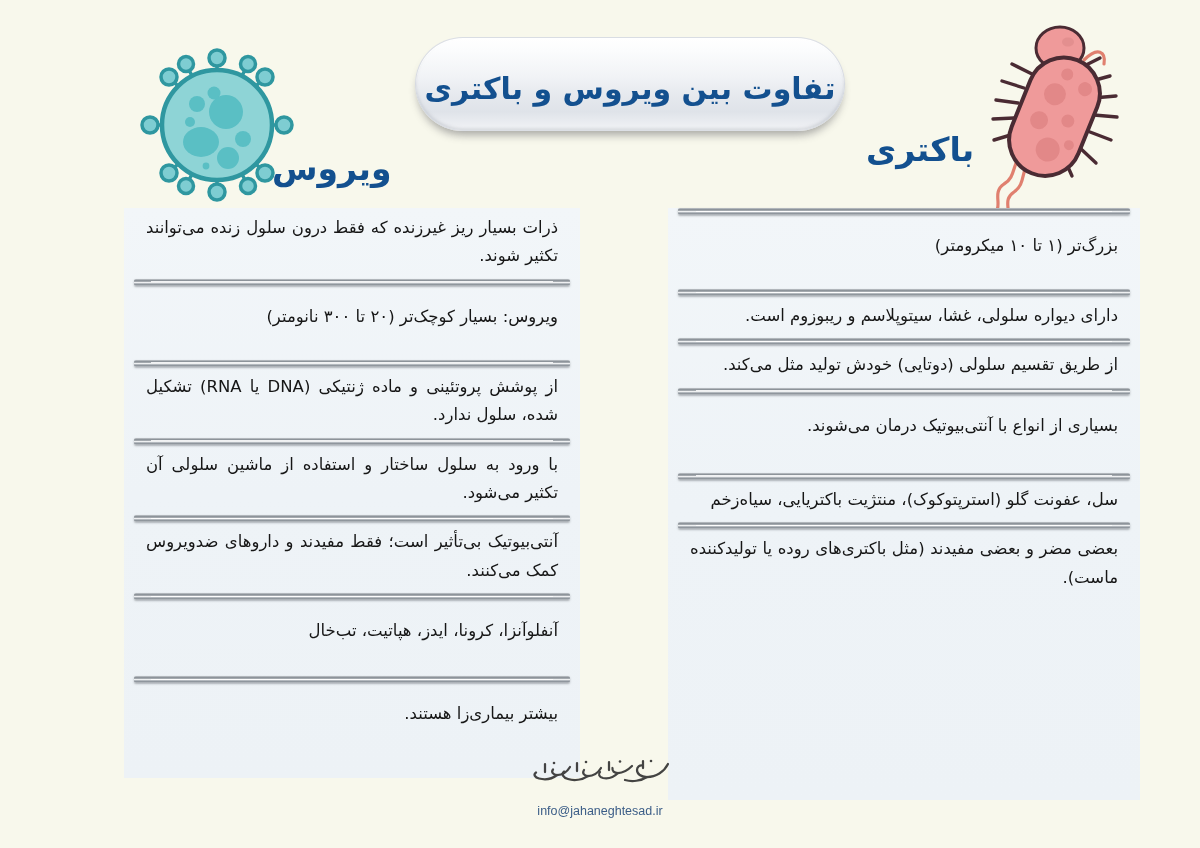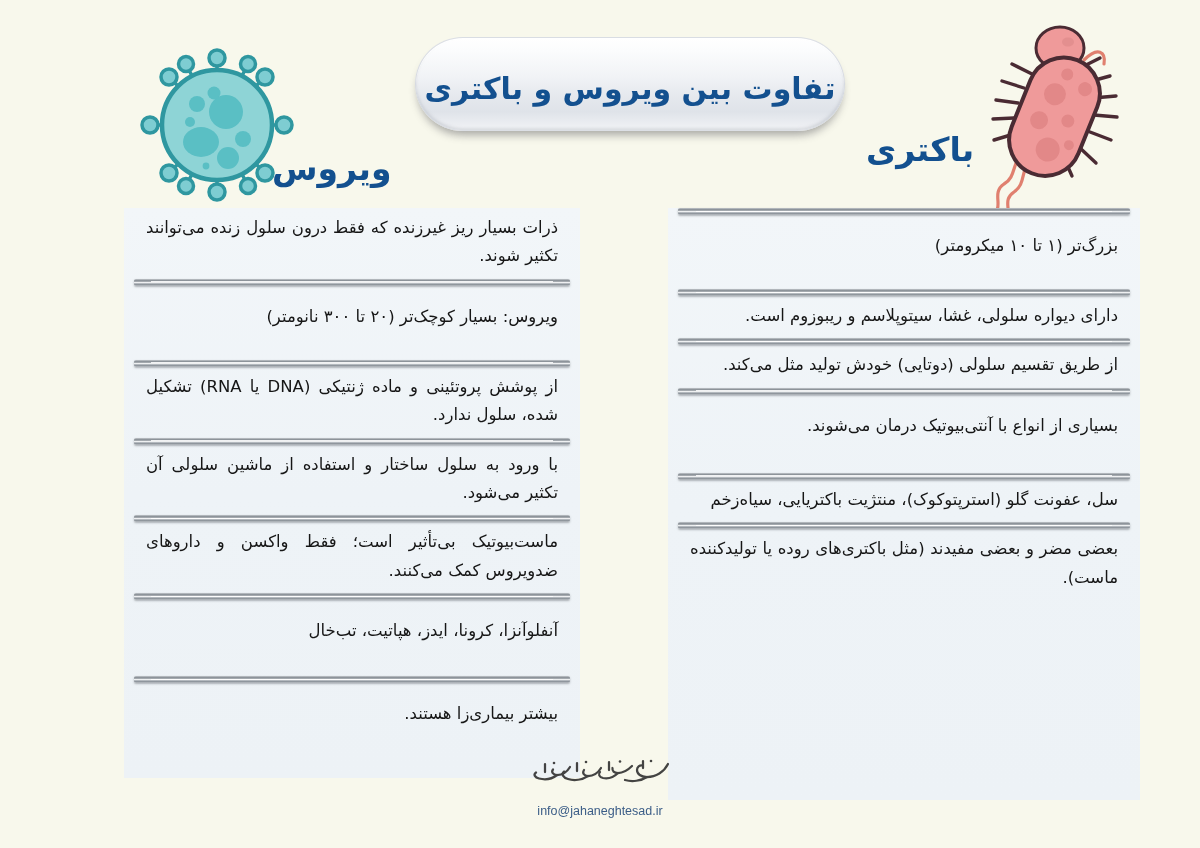--- a/index.html
+++ b/index.html
@@ -289,21 +289,21 @@
       <div class="divider"></div>
       <div class="row">
         <div class="row-text">از پوشش پروتئینی و ماده ژنتیکی (DNA یا RNA) تشکیل شده، سلول ندارد.</div>
       </div>
       <div class="divider"></div>
       <div class="row">
         <div class="row-text">با ورود به سلول ساختار و استفاده از ماشین سلولی آن تکثیر می‌شود.</div>
       </div>
       <div class="divider"></div>
       <div class="row">
-        <div class="row-text">ماست‌بیوتیک بی‌تأثیر است؛ فقط واکسن و داروهای ضدویروس کمک می‌کنند.</div>
+        <div class="row-text">آنتی‌بیوتیک بی‌تأثیر است؛ فقط مفیدند و داروهای ضدویروس کمک می‌کنند.</div>
       </div>
       <div class="divider"></div>
       <div class="row" style="height:76px">
         <div class="row-text center-ish">آنفلوآنزا، کرونا، ایدز، هپاتیت، تب‌خال</div>
       </div>
       <div class="divider"></div>
       <div class="row" style="height:76px">
         <div class="row-text center-ish">بیشتر بیماری‌زا هستند.</div>
       </div>
     </div>

